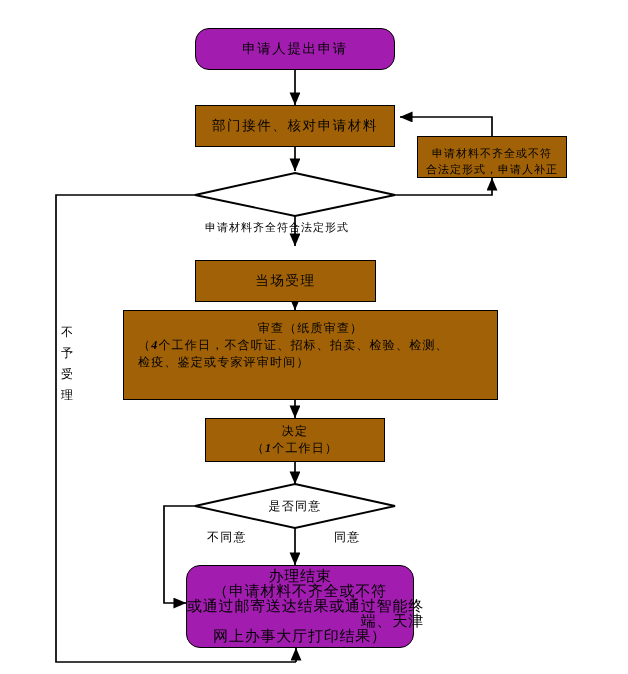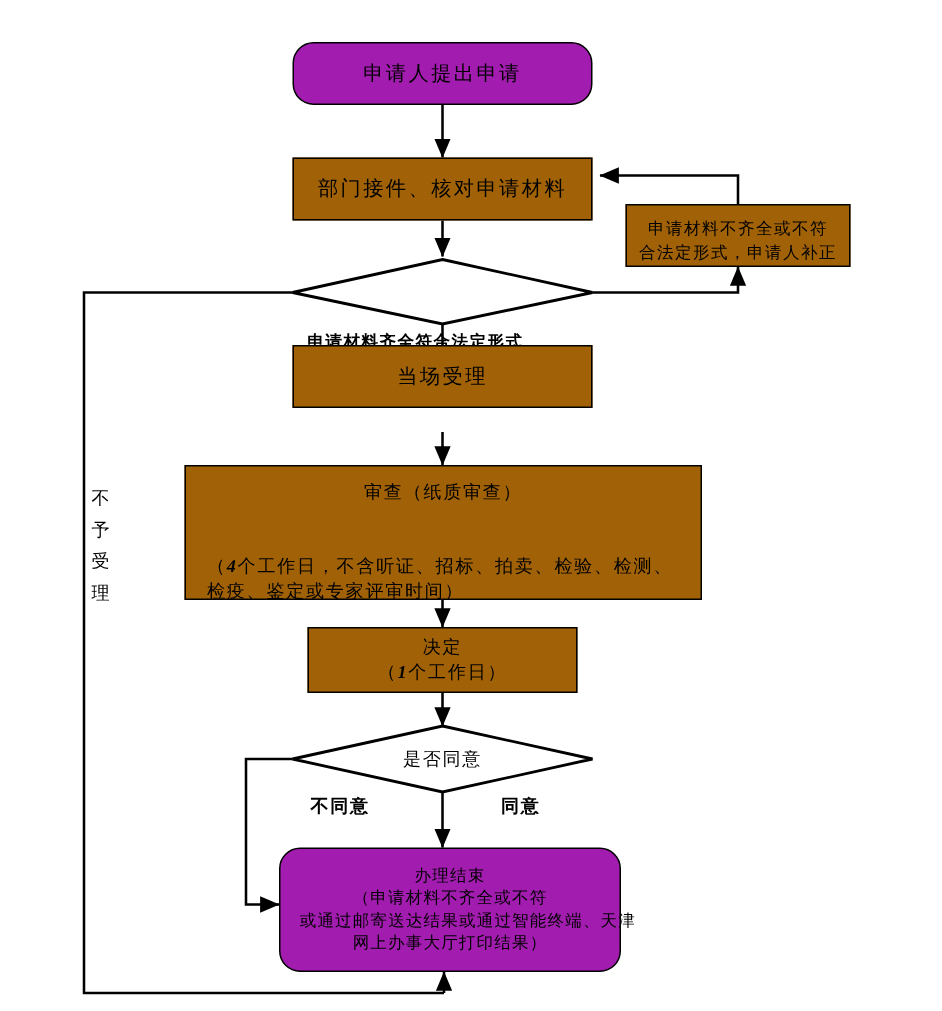--- a/index.html
+++ b/index.html
@@ -8,25 +8,25 @@
   #stage{position:relative;width:628px;height:674px;}
   svg.layer{position:absolute;left:0;top:0;width:628px;height:674px;}
   .node{position:absolute;box-sizing:border-box;display:flex;
         flex-direction:column;align-items:center;justify-content:center;
         text-align:center;}
   .rect{border:1.6px solid #000;background:#a16207;}
   .round{border:1.6px solid #000;background:#a21caf;border-radius:14px;}
   .t14{font-size:13.5px;letter-spacing:1.6px;}
   .t12{font-size:12px;letter-spacing:1.2px;}
   .t11{font-size:11px;letter-spacing:1px;justify-content:flex-end;}
-  .t10{font-size:11px;letter-spacing:.8px;}
+  .t10{font-size:15px;letter-spacing:.8px;}
   .ln{line-height:16px;}
   .ln2{line-height:17px;}
   .ln3{line-height:15px;}
-  .edgelabel{position:absolute;white-space:nowrap;font-weight:bold;}
+  .edgelabel{position:absolute;white-space:nowrap;}
   .diamond-text{position:absolute;width:200px;text-align:center;}
   .vtext{position:absolute;width:16px;text-align:center;
          font-size:12px;line-height:21px;letter-spacing:0;}
   .num{font-style:italic;font-weight:bold;font-family:"Liberation Serif",serif;}
   .pad{padding:0 10px;}
 </style>
 </head>
 <body>
 
 <div id="stage">
@@ -79,26 +79,26 @@
 
   <div class="node rect t11 ln" style="left:417px;top:136px;width:150px;height:42px;">
     <span>申请材料不齐全或不符</span>
     <span>合法定形式，申请人补正</span>
   </div>
 
   <div class="edgelabel t11" style="left:205px;top:220px;">
     <span>申请材料齐全符合法定形式</span>
   </div>
 
-  <div class="node rect t14" style="left:195px;top:230px;width:200px;height:42px;">
+  <div class="node rect t14" style="left:195px;top:260px;width:181px;height:42px;">
     <span>当场受理</span>
   </div>
 
-  <div class="node rect" style="left:123px;top:310px;width:345px;height:90px;
-       justify-content:flex-start;padding-top:9px;gap:32px;">
+  <div class="node rect" style="left:123px;top:310px;width:375px;height:90px;
+       justify-content:flex-start;padding-top:9px;">
     <div class="t12">审查（纸质审查）</div>
     <div class="t12 ln2 pad" style="text-align:left;width:100%;
          box-sizing:border-box;padding-left:14px;padding-right:10px;">
       <span>（</span><span class="num">4</span><span>个工作日，不含听证、招标、拍卖、检验、检测、</span><br>
       <span>检疫、鉴定或专家评审时间）</span>
     </div>
   </div>
 
   <div class="node rect" style="left:205px;top:418px;width:180px;height:44px;">
     <div class="t12">决定</div>

